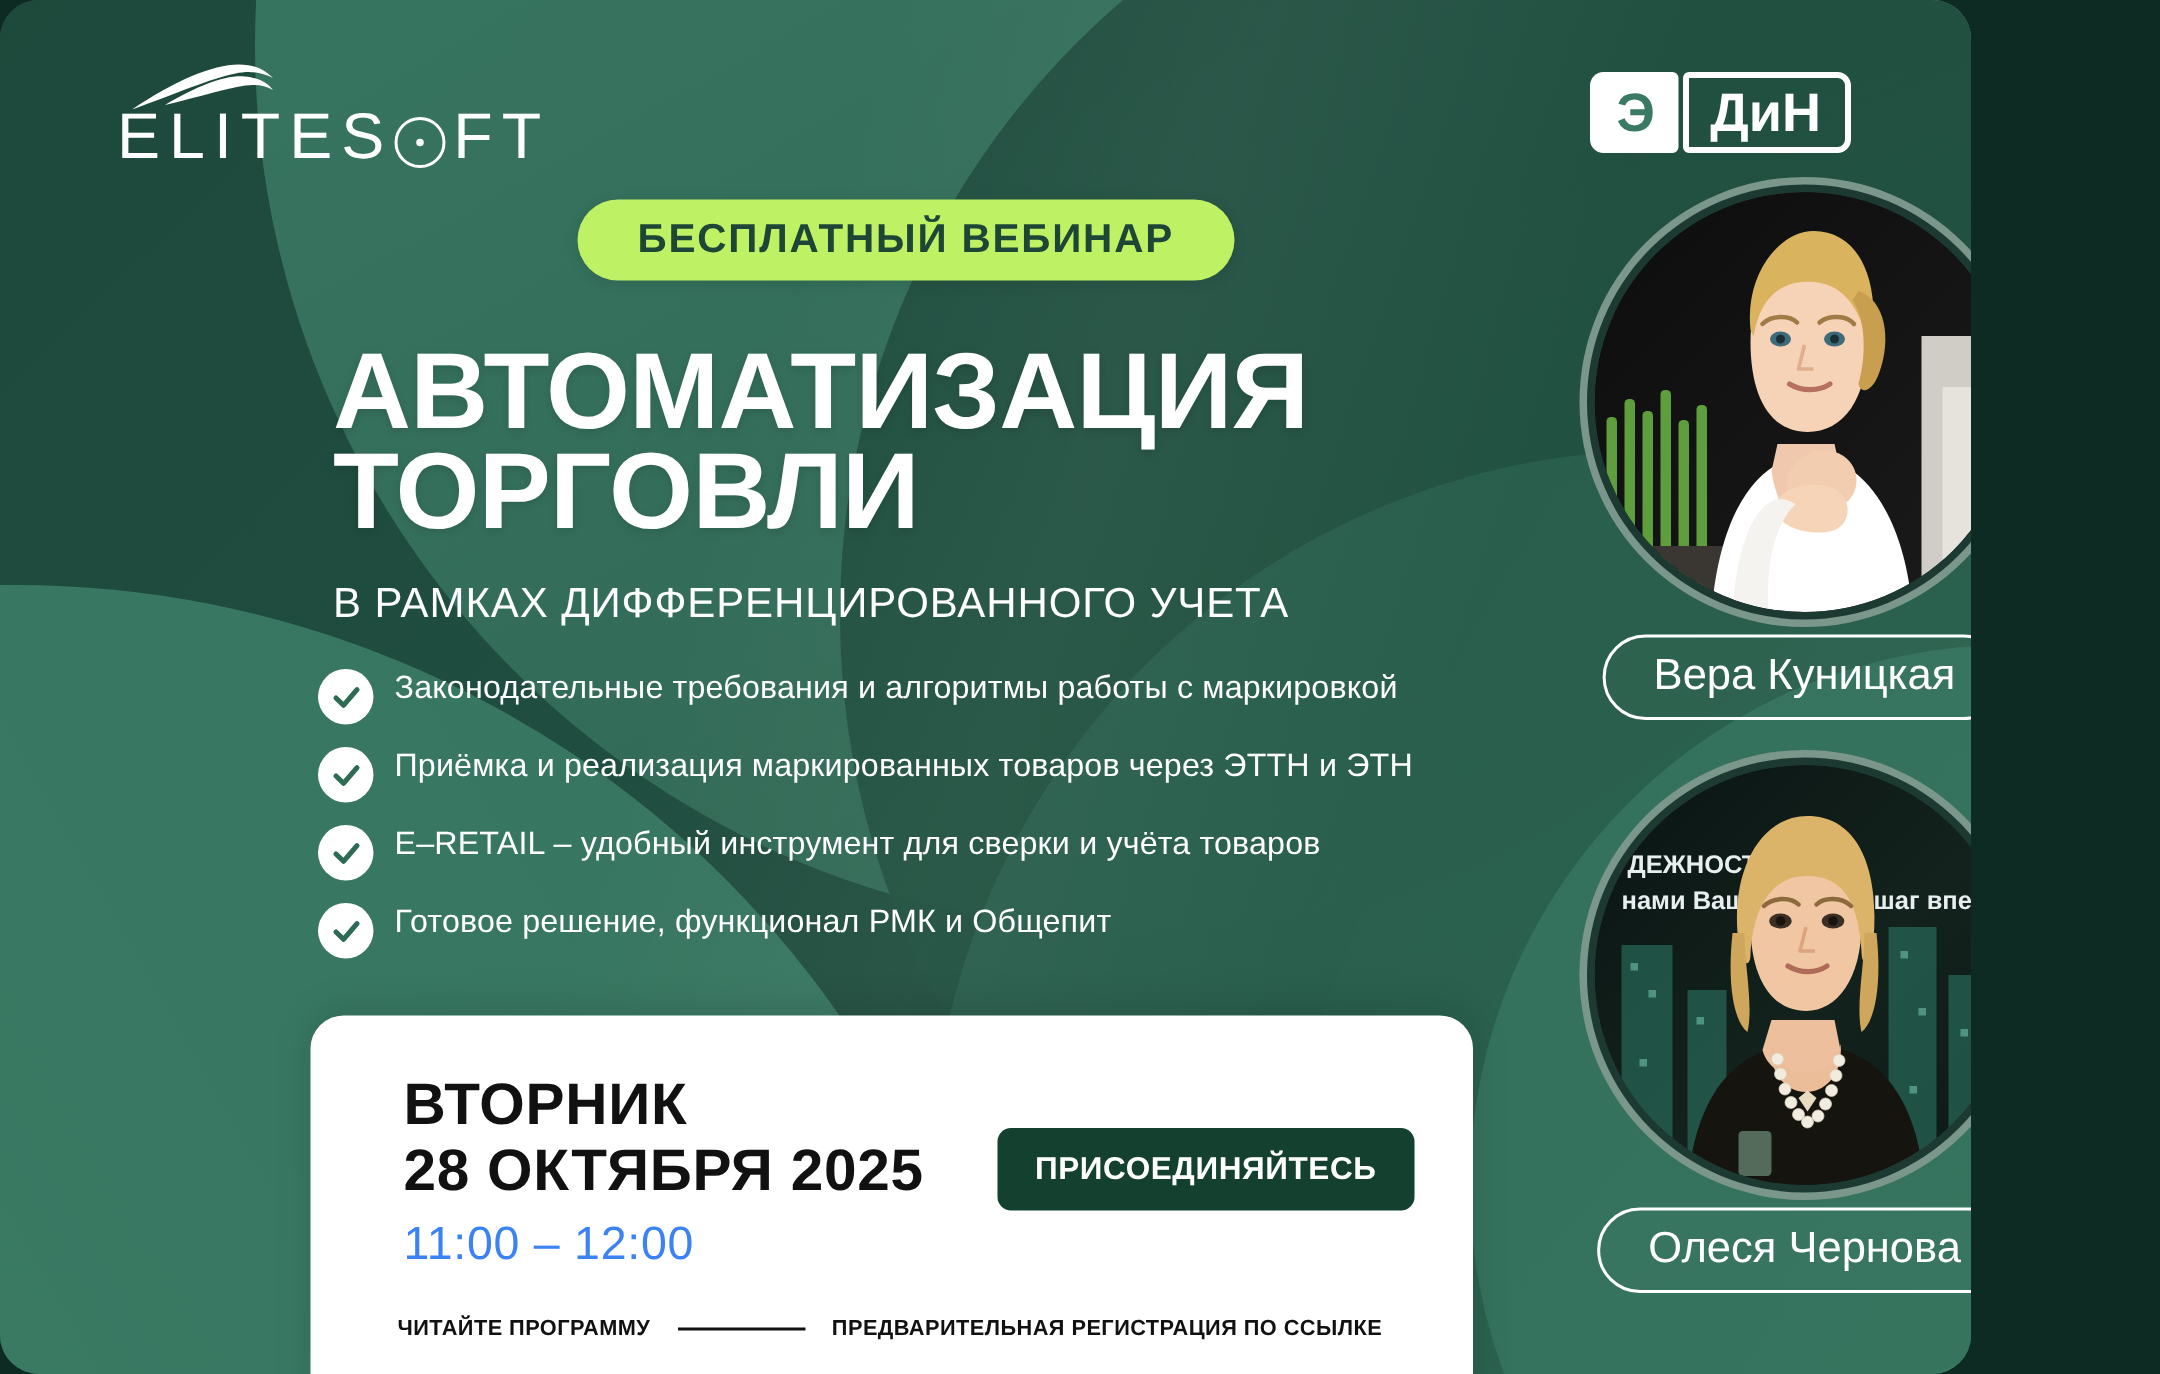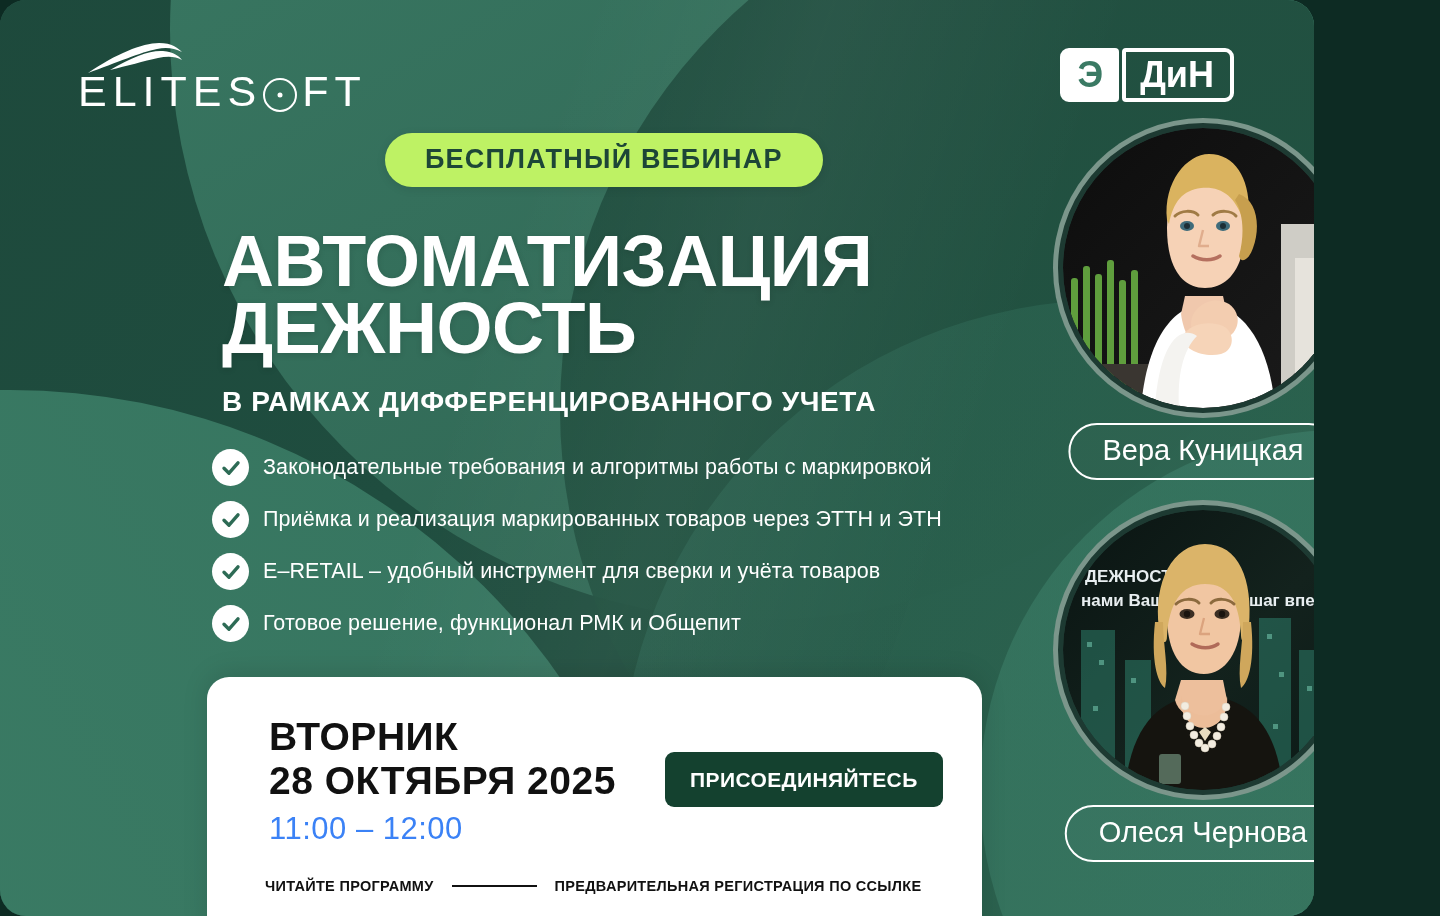--- a/index.html
+++ b/index.html
@@ -166,36 +166,35 @@
     line-height: .93;
     letter-spacing: -0.5px;
     white-space: pre-line;
     text-shadow: 0 2px 6px rgba(0,0,0,.12);
   }
   .subheadline {
     position: absolute;
     left: 222px; top: 388px;
     color: #ffffff;
     font-size: 28px;
-    font-weight: 700;
+    font-weight: 400;
     letter-spacing: .6px;
     line-height: 1;
   }
 
   
   .bullets {
     position: absolute;
     left: 212px; top: 446px;
     display: flex;
     flex-direction: column;
     gap: 9px;
   }
   .bullet-row {
     display: flex;
-    align-items: center;
     gap: 14px;
     height: 43px;
   }
   .check-icon {
     flex: 0 0 auto;
     width: 37px; height: 37px;
     border-radius: 50%;
     background: #ffffff;
     display: flex;
     align-items: center;
@@ -346,21 +345,21 @@
   </div>
 
   <div class="logo-edin">
     <div class="edin-e">Э</div>
     <div class="edin-din">ДиН</div>
   </div>
 
   <div class="free-pill">БЕСПЛАТНЫЙ ВЕБИНАР</div>
 
   <div class="headline">АВТОМАТИЗАЦИЯ
-ДЕЖНОСТЬ</div>
+ТОРГОВЛИ</div>
   <div class="subheadline">В РАМКАХ ДИФФЕРЕНЦИРОВАННОГО УЧЕТА</div>
 
   <div class="bullets">
     <div class="bullet-row">
       <span class="check-icon">
         <svg width="22" height="22" viewBox="0 0 22 22">
             <path d="M4 11.3 L9 16.2 L18 5.8" stroke="#2d6b55" stroke-width="3.4" fill="none" stroke-linecap="round" stroke-linejoin="round"></path>
           </svg>
       </span>
       <span class="bullet-text">Законодательные требования и алгоритмы работы с маркировкой</span>

